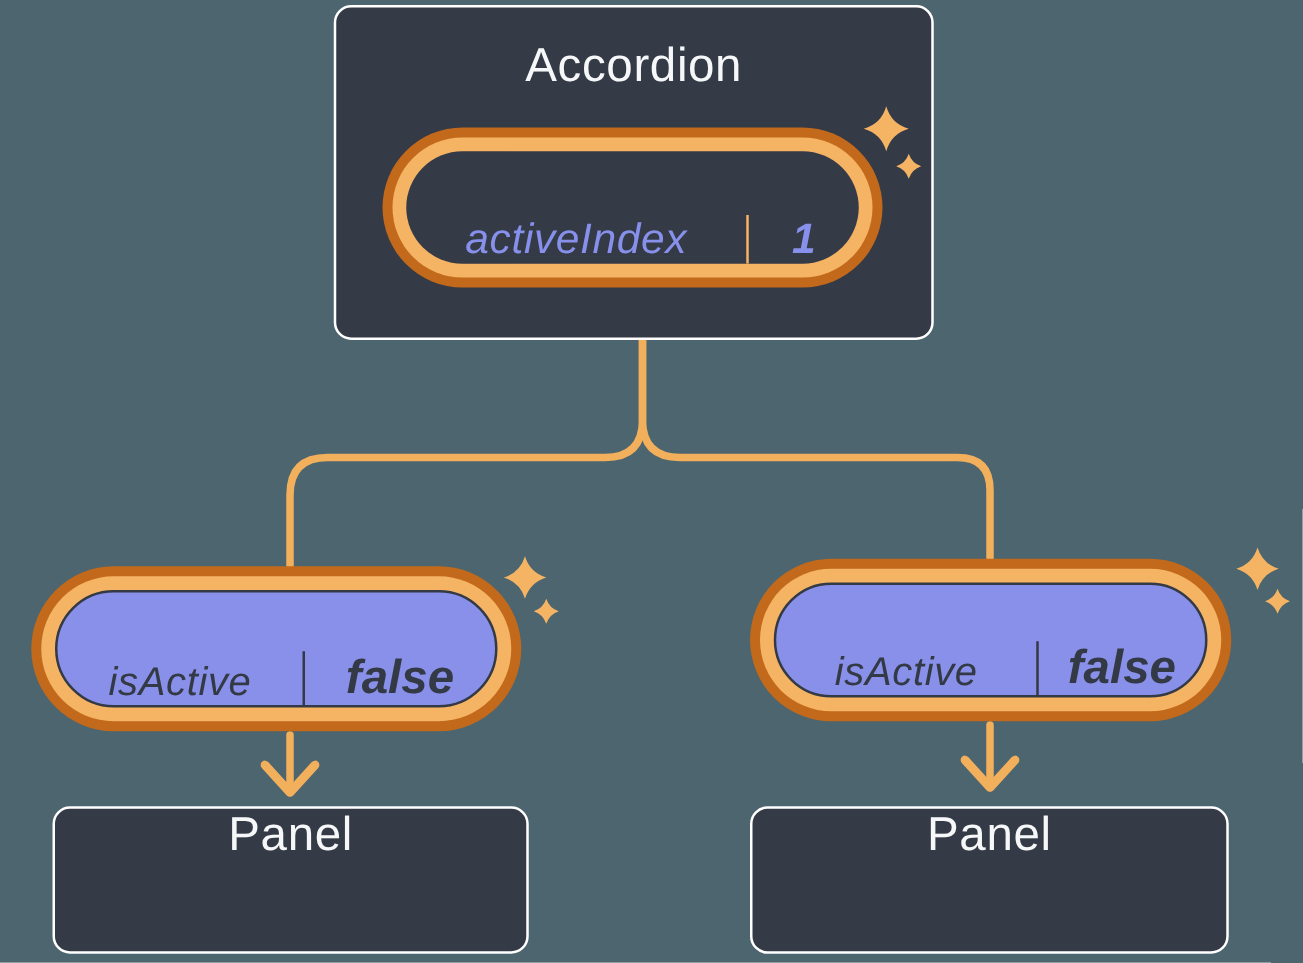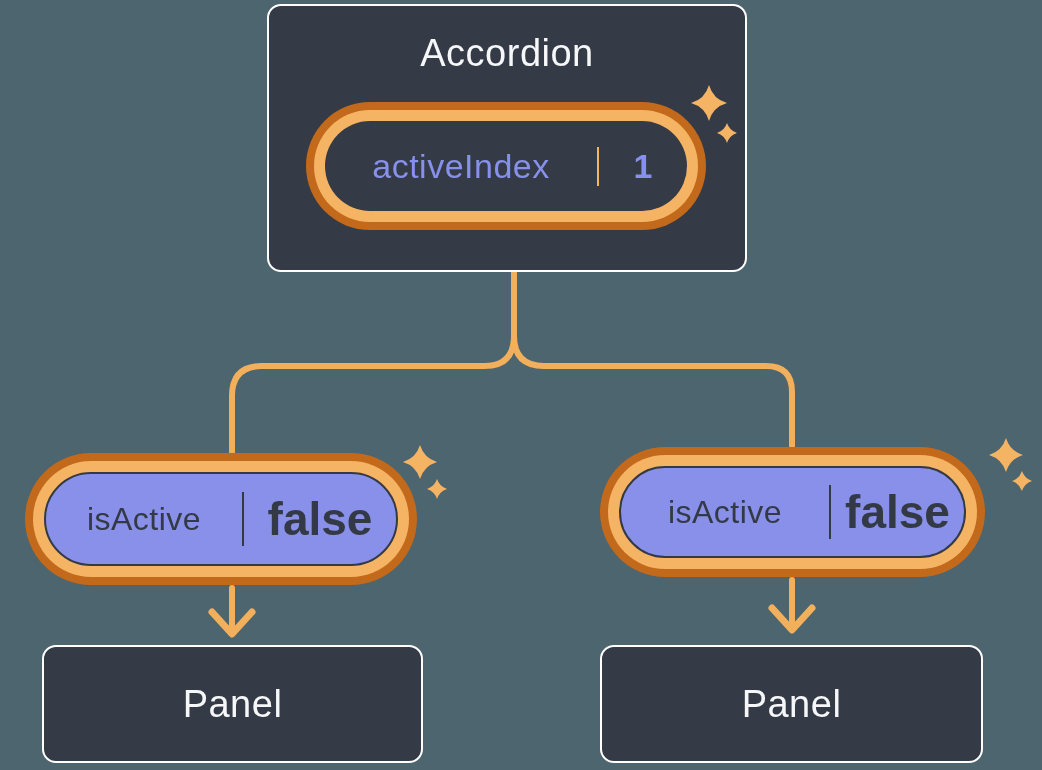--- a/index.html
+++ b/index.html
@@ -30,21 +30,21 @@
   }
   .accordion-box { left: 267px; top: 4px; width: 480px; height: 268px; }
   .box-title {
     margin-top: 26px;
     text-align: center;
     color: var(--box-text);
     font-size: 38px;
     font-weight: 500;
     letter-spacing: 0.5px;
   }
-  .panel { display: flex; align-items: center; justify-content: center; }
+  .panel { display: flex; align-items: flex-start; justify-content: center; }
   .panel-left  { left: 42px;  top: 645px; width: 381px; height: 118px; }
   .panel-right { left: 600px; top: 645px; width: 383px; height: 118px; }
   .panel-title { color: var(--box-text); font-size: 38px; font-weight: 500; letter-spacing: 0.5px; }
 
   .pill {
     position: absolute;
     border-radius: 999px;
     background: var(--orange-dark);
     padding: 8px;
     box-sizing: border-box;
@@ -53,44 +53,45 @@
     background: var(--orange-light);
     border-radius: 999px;
     padding: 11px;
     height: 100%;
     box-sizing: border-box;
   }
   .pill-inner {
     border-radius: 999px;
     height: 100%;
     display: flex;
-    align-items: center;
+    align-items: flex-end;
     overflow: hidden;
     box-sizing: border-box;
+    font-style: italic;
   }
   .pill-inner.dark { background: var(--box-fill); }
   .pill-inner.purple { background: var(--pill-purple); border: 2.5px solid var(--dark-text); }
 
   .cell { display: flex; align-items: center; justify-content: center; }
   .cell.label { flex: 1; }
 
   .state-pill { left: 37px; top: 96px; width: 400px; height: 128px; }
   .state-pill .cell.label {
     color: var(--purple-text); font-size: 34px; letter-spacing: 0.5px;
   }
   .state-pill .cell.value {
     width: 88px;
     border-left: 2.5px solid var(--orange-light);
     color: var(--purple-text); font-size: 34px; font-weight: 700;
   }
 
   .prop-pill .cell.label { color: var(--dark-text); font-size: 32px; letter-spacing: 0.5px; }
   .prop-pill .cell.value {
     border-left: 2.5px solid var(--dark-text);
-    color: var(--dark-text); font-size: 46px; font-weight: 700;
+    color: var(--dark-text); font-size: 38px; font-weight: 700;
   }
   .prop-pill-left  { left: 25px;  top: 453px; width: 392px; height: 132px; }
   .prop-pill-left  .cell.value { width: 152px; }
   .prop-pill-right { left: 600px; top: 447px; width: 385px; height: 130px; }
   .prop-pill-right .cell.value { width: 133px; }
 
   .line { fill: none; stroke: var(--line-orange); stroke-width: 6; stroke-linecap: round; stroke-linejoin: round; }
   .arrow-head { fill: none; stroke: var(--line-orange); stroke-width: 7; stroke-linecap: round; stroke-linejoin: round; }
   .sparkle { fill: var(--orange-light); stroke: none; }
 </style>

